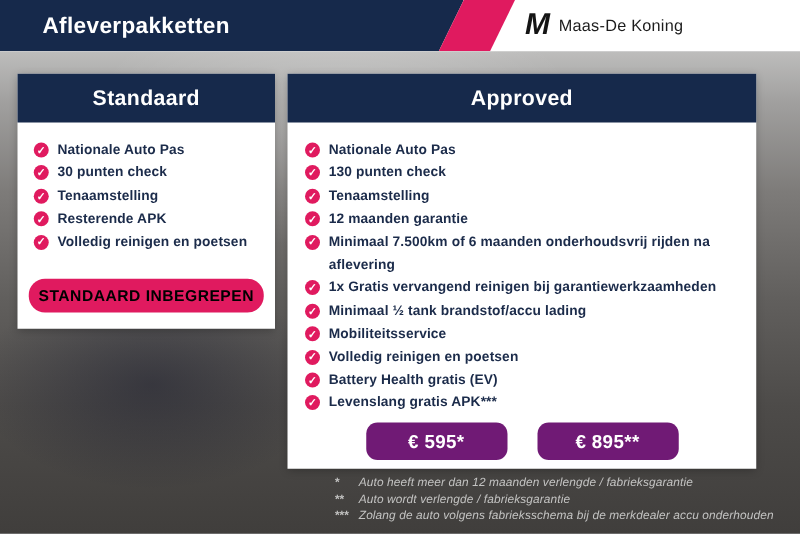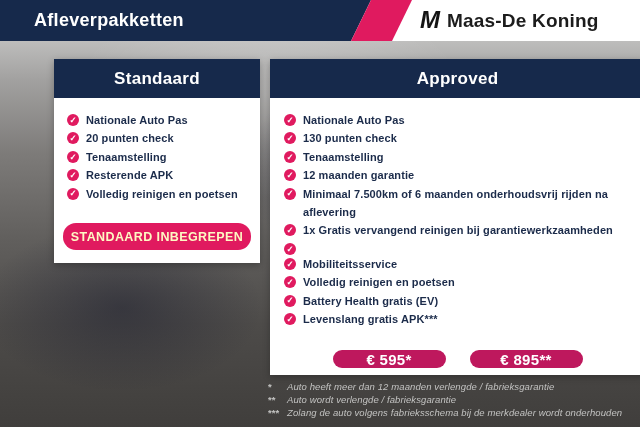--- a/index.html
+++ b/index.html
@@ -27,52 +27,52 @@
   .band-pink {
     position:absolute; top:0; left:351px; width:61px; height:41px; background:#e01a5f;
     clip-path:polygon(20px 0, 61px 0, 41px 100%, 0 100%);
   }
   .band-title {
     position:absolute; top:0; left:34px; height:41px; line-height:41px;
     color:#ffffff; font-size:18px; font-weight:bold; letter-spacing:.3px;
   }
   .brand { position:absolute; top:0; left:420px; height:41px; display:flex; align-items:center; gap:7px; }
   .brand-m { font-size:24px; font-weight:800; font-style:italic; color:#141414; line-height:1; transform:translateY(-1px); }
-  .brand-name { font-size:19px; font-weight:bold; color:#1c1c1c; letter-spacing:.2px; }
+  .brand-name { font-size:13px; font-weight:normal; color:#1c1c1c; letter-spacing:.2px; }
 
   
-  .card { position:absolute; background:#ffffff; box-shadow:0 2px 7px rgba(0,0,0,.28); display:flex; flex-direction:column;margin-left:40px; }
+  .card { position:absolute; background:#ffffff; box-shadow:0 2px 7px rgba(0,0,0,.28); display:flex; flex-direction:column; }
   .card-header { background:#16294b; height:39px; display:flex; align-items:center; justify-content:center; }
   .card-header span { color:#ffffff; font-size:17px; font-weight:bold; letter-spacing:.3px; }
 
   .card-standard { left:14px; top:59px; width:206px; height:204px; }
   .card-approved { left:230px; top:59px; width:375px; height:316px; }
 
   .list { padding:13px 8px 0 13px; }
   .card-approved .list { padding:13px 8px 0 14px; }
   .item { display:flex; gap:7px; line-height:18.4px; }
   .check {
     flex:0 0 12px; width:12px; height:12px; margin-top:3px;
     background:#e01a5f; border-radius:50%;
     display:flex; align-items:center; justify-content:center;
     color:#ffffff; font-size:8.5px; font-weight:bold;
   }
   .item-text { color:#1b2b4a; font-size:11px; font-weight:bold; letter-spacing:.1px; }
 
   .big-btn {
     margin:auto 9px 13px 9px; height:27px; border:none; cursor:pointer;
-    background:#e01a5f; color:#fef9c3; border-radius:13px;
+    background:#e01a5f; color:#000000; border-radius:13px;
     font-family:"Liberation Sans", sans-serif;
     font-size:12.5px; font-weight:bold; letter-spacing:.4px;
   }
 
   .prices { margin:auto 0 7px 0; display:flex; justify-content:center; gap:24px; }
   .price-btn {
-    width:113px; height:18px; border:none; cursor:pointer;
-    background:#be185d; color:#ffffff; border-radius:9px;
+    width:113px; height:30px; border:none; cursor:pointer;
+    background:#701a75; color:#ffffff; border-radius:9px;
     font-family:"Liberation Sans", sans-serif;
     font-size:15px; font-weight:bold; letter-spacing:.3px;
   }
 
   
   .footnotes { position:absolute; left:268px; top:380px; width:360px; }
   .footnote { display:grid; grid-template-columns:19px 1fr; line-height:13.2px; }
   .footnote .marker { color:#c3c3c2; font-size:9.5px; font-weight:bold; }
   .footnote .ftext  { color:#c3c3c2; font-size:9.5px; letter-spacing:.1px;font-style:italic; }
 </style>
@@ -96,21 +96,21 @@
     <div class="card-header">
       <span>Standaard</span>
     </div>
     <div class="list">
       <div class="item">
         <span class="check">✓</span>
         <span class="item-text">Nationale Auto Pas</span>
       </div>
       <div class="item">
         <span class="check">✓</span>
-        <span class="item-text">20 punten check</span>
+        <span class="item-text">30 punten check</span>
       </div>
       <div class="item">
         <span class="check">✓</span>
         <span class="item-text">Tenaamstelling</span>
       </div>
       <div class="item">
         <span class="check">✓</span>
         <span class="item-text">Resterende APK</span>
       </div>
       <div class="item">
@@ -145,20 +145,21 @@
       <div class="item">
         <span class="check">✓</span>
         <span class="item-text">Minimaal 7.500km of 6 maanden onderhoudsvrij rijden na aflevering</span>
       </div>
       <div class="item">
         <span class="check">✓</span>
         <span class="item-text">1x Gratis vervangend reinigen bij garantiewerkzaamheden</span>
       </div>
       <div class="item">
         <span class="check">✓</span>
+        <span class="item-text">Minimaal ½ tank brandstof/accu lading</span>
       </div>
       <div class="item">
         <span class="check">✓</span>
         <span class="item-text">Mobiliteitsservice</span>
       </div>
       <div class="item">
         <span class="check">✓</span>
         <span class="item-text">Volledig reinigen en poetsen</span>
       </div>
       <div class="item">
@@ -180,16 +181,16 @@
     <div class="footnote">
       <span class="marker">*</span>
       <span class="ftext">Auto heeft meer dan 12 maanden verlengde / fabrieksgarantie</span>
     </div>
     <div class="footnote">
       <span class="marker">**</span>
       <span class="ftext">Auto wordt verlengde / fabrieksgarantie</span>
     </div>
     <div class="footnote">
       <span class="marker">***</span>
-      <span class="ftext">Zolang de auto volgens fabrieksschema bij de merkdealer wordt onderhouden</span>
+      <span class="ftext">Zolang de auto volgens fabrieksschema bij de merkdealer accu onderhouden</span>
     </div>
   </div>
 </div>
 
 </body></html>

